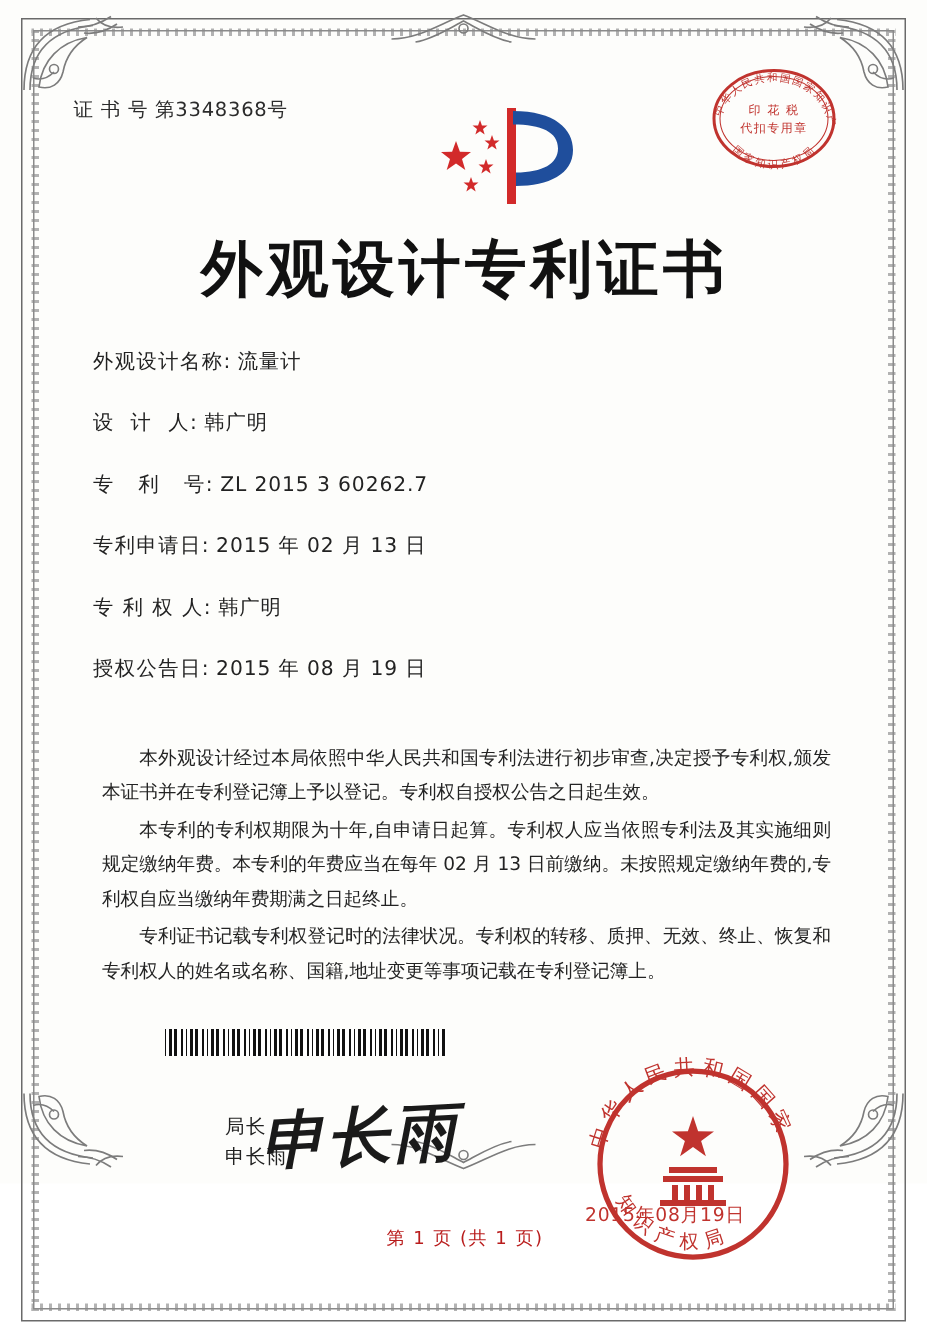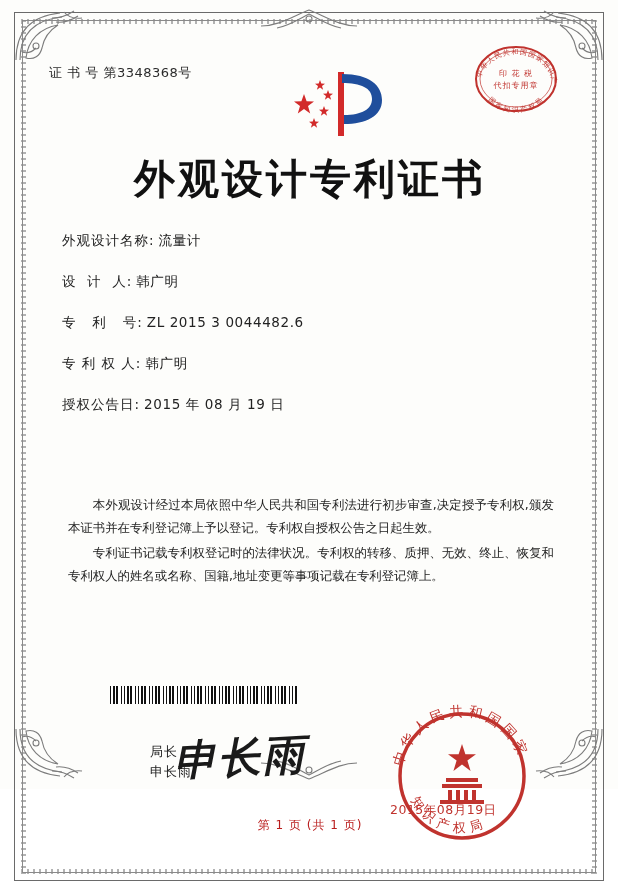--- a/index.html
+++ b/index.html
@@ -339,34 +339,39 @@
       <div class="field-row">
         <span class="field-label">外观设计名称:</span>
         <span class="field-value">流量计</span>
       </div>
       <div class="field-row">
         <span class="field-label">设  计  人:</span>
         <span class="field-value">韩广明</span>
       </div>
       <div class="field-row">
         <span class="field-label">专   利   号:</span>
-        <span class="field-value">ZL 2015 3 0044482.6</span>
+        <span class="field-value">ZL 2015 3 60262.7</span>
+      </div>
+      <div class="field-row">
+        <span class="field-label">专利申请日:</span>
+        <span class="field-value">2015 年 02 月 13 日</span>
       </div>
       <div class="field-row">
         <span class="field-label">专 利 权 人:</span>
         <span class="field-value">韩广明</span>
       </div>
       <div class="field-row">
         <span class="field-label">授权公告日:</span>
         <span class="field-value">2015 年 08 月 19 日</span>
       </div>
     </div>
 
     <div class="paras">
       <p>本外观设计经过本局依照中华人民共和国专利法进行初步审查,决定授予专利权,颁发本证书并在专利登记簿上予以登记。专利权自授权公告之日起生效。</p>
+      <p>本专利的专利权期限为十年,自申请日起算。专利权人应当依照专利法及其实施细则规定缴纳年费。本专利的年费应当在每年 02 月 13 日前缴纳。未按照规定缴纳年费的,专利权自应当缴纳年费期满之日起终止。</p>
       <p>专利证书记载专利权登记时的法律状况。专利权的转移、质押、无效、终止、恢复和专利权人的姓名或名称、国籍,地址变更等事项记载在专利登记簿上。</p>
     </div>
 
     <div class="barcode"></div>
 
     <div class="signature-block">
       <div>局长</div>
       <div>申长雨</div>
     </div>
     <div class="handwriting">申长雨</div>

